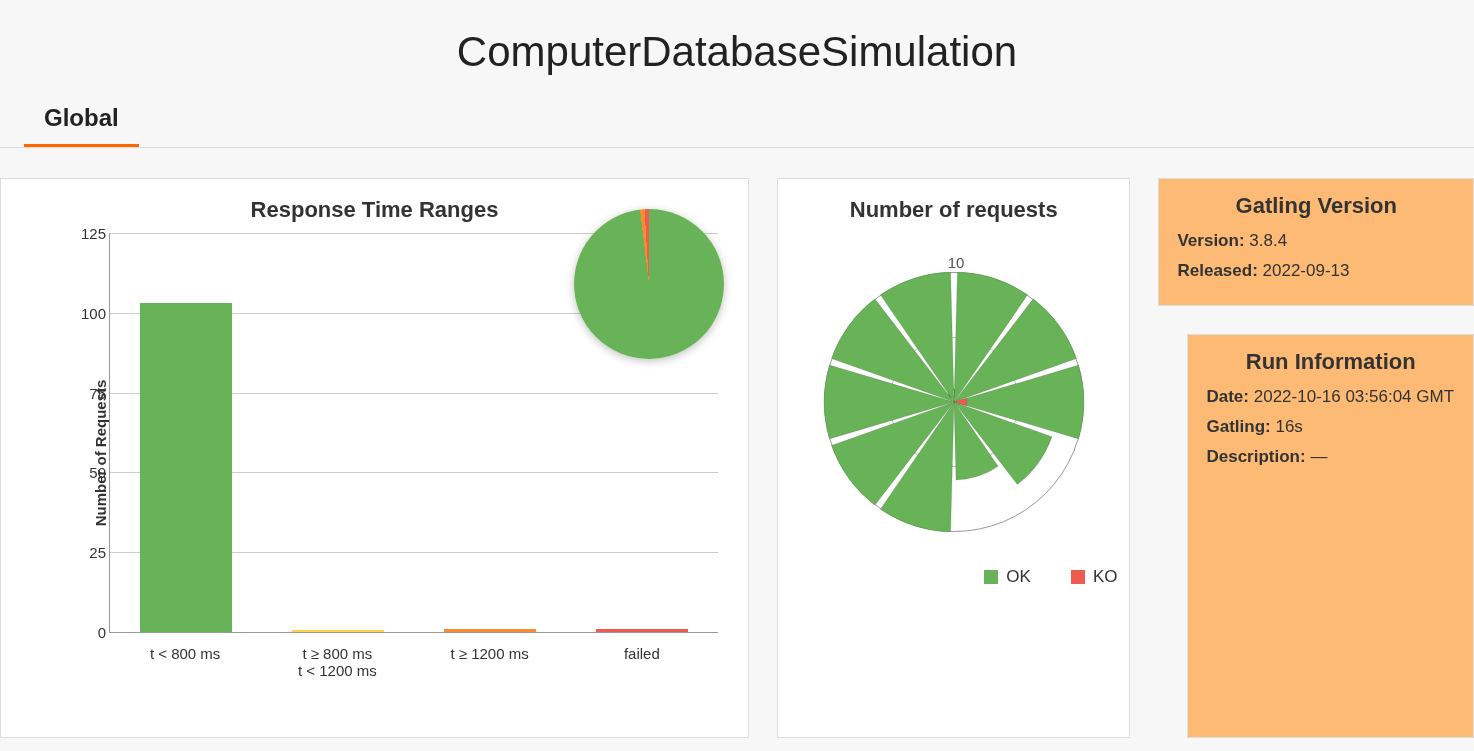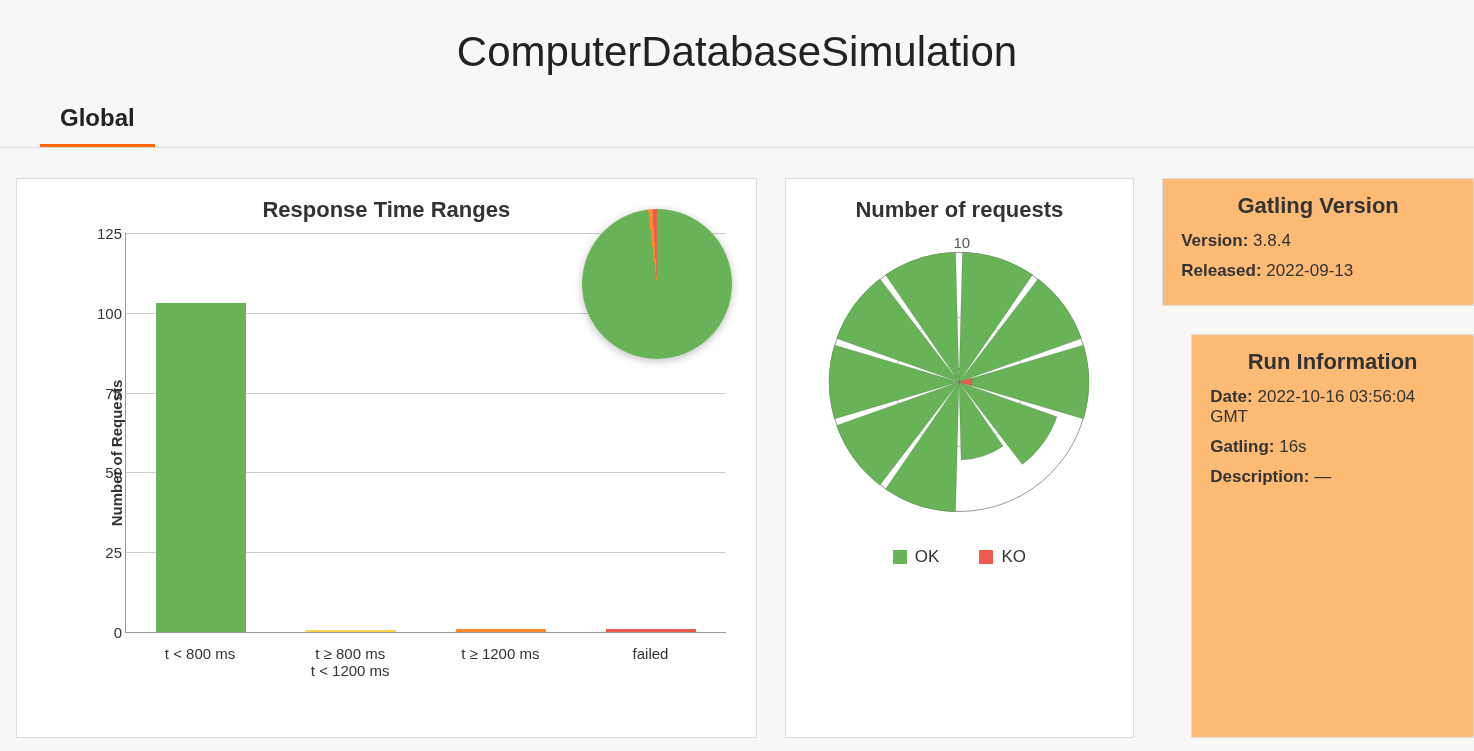--- a/index.html
+++ b/index.html
@@ -12,21 +12,21 @@
 .page-title {
   text-align: center;
   font-size: 42px;
   font-weight: 400;
   padding: 28px 0 20px 0;
   color: #222;
 }
 .tabs {
   display: flex;
   gap: 40px;
-  padding-left: 40px;
+  padding-left: 24px;
   border-bottom: 1px solid #ddd;
 }
 .tab {
   font-size: 24px;
   padding: 8px 20px 12px 20px;
   cursor: pointer;
   color: #222;
 }
 .tab.active {
   font-weight: 700;
@@ -39,21 +39,20 @@
 }
 .panel {
   background: #fff;
   border: 1px solid #ddd;
 }
 .panel-left {
   width: 750px;
   height: 560px;
   position: relative;
   padding: 18px 20px 20px 20px;
-  margin-left: 16px;
 }
 .panel-mid {
   width: 354px;
   height: 560px;
   position: relative;
   padding: 18px 12px;
 }
 .panel-right {
   width: 316px;
   display: flex;
@@ -163,36 +162,36 @@
 }
 .pie {
   width: 100%;
   height: 100%;
   border-radius: 50%;
 }
 
 .polar-wrap {
   width: 270px;
   height: 290px;
-  margin: 14px auto 20px auto;
+  margin: 34px auto 20px auto;
   position: relative;
 }
 .polar-ring {
   position: absolute;
   border: 1px solid #999;
   border-radius: 50%;
 }
 .polar-tick {
   position: absolute;
   font-size: 15px;
   color: #555;
 }
 .legend {
   display: flex;
-  justify-content: center;
+  justify-content: flex-end;
   gap: 40px;
   font-size: 17px;
 }
 .legend-item { display: flex; align-items: center; gap: 8px; }
 .legend-swatch { width: 14px; height: 14px; }
 .run-card { flex: 1; margin-left: 29px; }
 </style>
 </head>
 <body>
 

